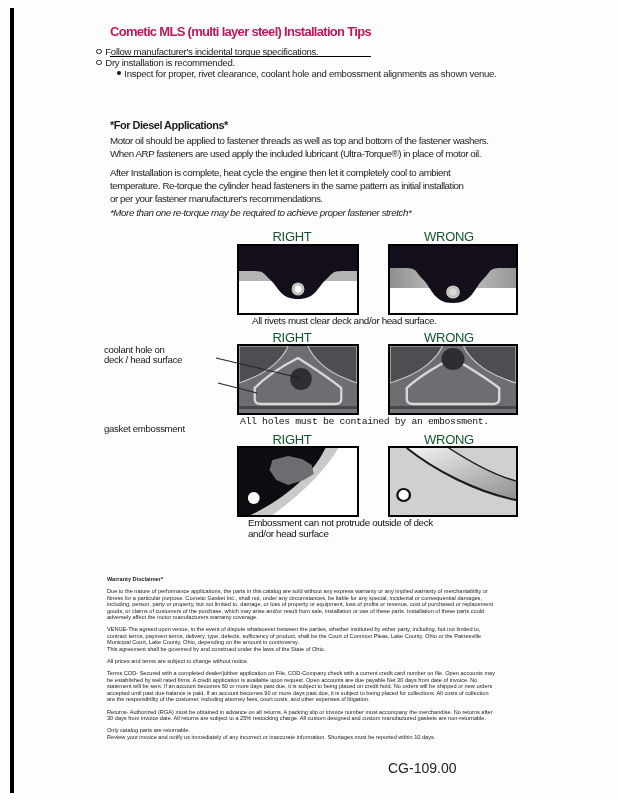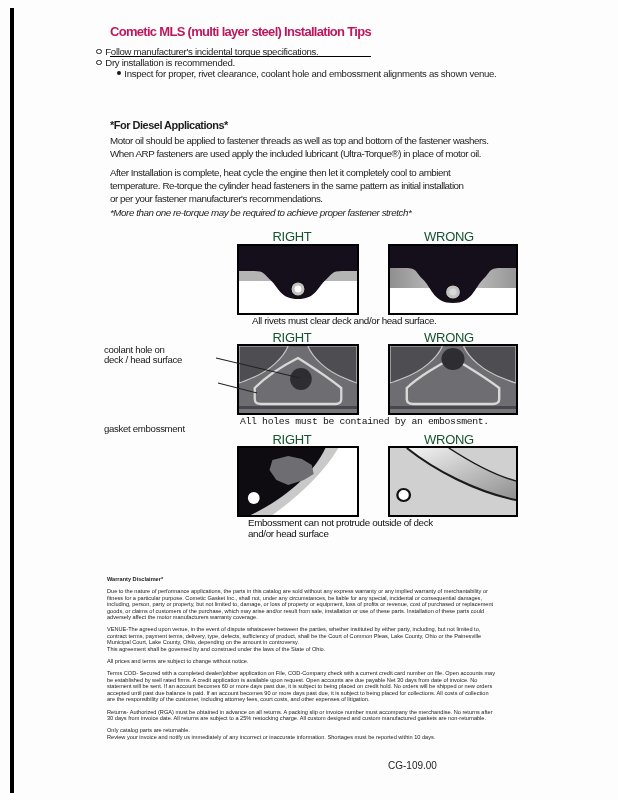--- a/index.html
+++ b/index.html
@@ -36,21 +36,21 @@
   .panel.wide { width:130px; }
 
   .caption { font-size:9.8px; letter-spacing:-0.35px; line-height:10.6px; color:#111; white-space:pre-line; }
 
   .ptr-label { font-size:9.6px; letter-spacing:-0.3px; line-height:10.2px; color:#161616; white-space:pre-line; }
 
   .fineprint { left:107px; top:576px; width:416px; font-size:5.6px; line-height:6.4px; color:#222; }
   .fineprint .fp-h { font-weight:700; margin-bottom:6px; }
   .fineprint p { margin:0 0 6px 0; white-space:pre-line; }
 
-  .page-code { left:388px; top:760px; font-size:10px; letter-spacing:0; color:#222; }
+  .page-code { left:388px; top:760px; font-size:14px; letter-spacing:0; color:#222; }
 
   .overlay { left:0; top:0; width:618px; height:800px; pointer-events:none; }
 </style>
 </head>
 <body>
 
 <div class="abs scan-bar"></div>
 
 <div class="abs title">Cometic MLS (multi layer steel) Installation Tips</div>
 

